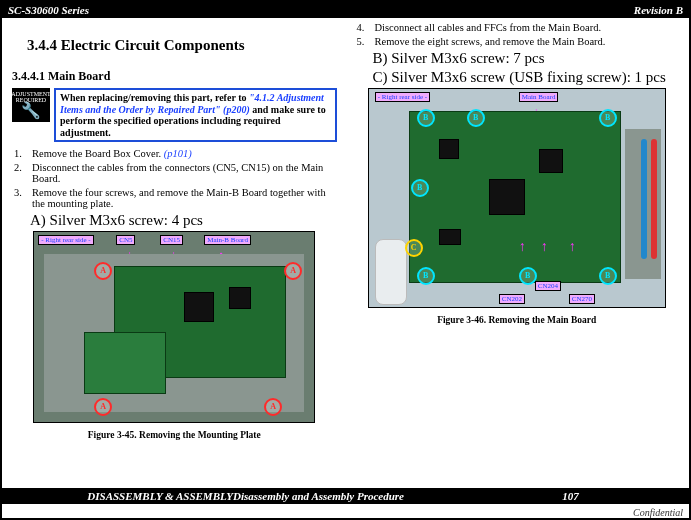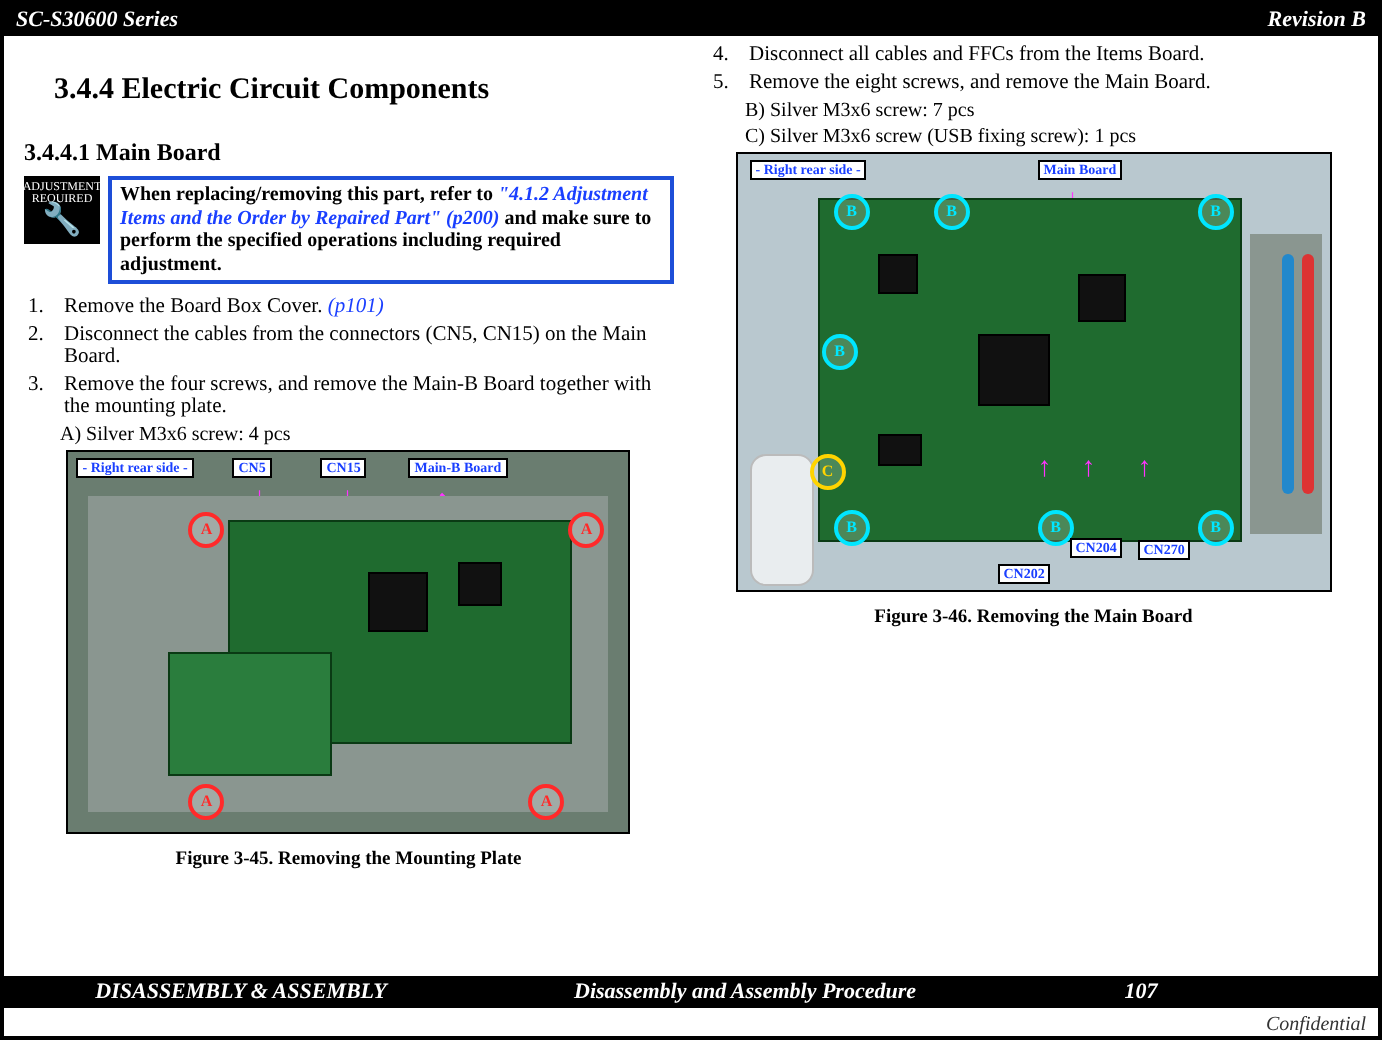--- a/index.html
+++ b/index.html
@@ -1,37 +1,37 @@
 <!DOCTYPE html>
 <html><head>
 <meta charset="utf-8">
 <style>
   html,body{margin:0;padding:0;font-family:"Times New Roman",Times,serif;color:#000;background:#fff}
   .page{width:691px;height:520px;position:relative;border:2px solid #000;box-sizing:border-box;overflow:hidden}
   .topbar{background:#000;color:#fff;font-style:italic;font-weight:bold;font-size:11px;display:flex;justify-content:space-between;padding:2px 6px}
   .botbar{position:absolute;left:0;right:0;bottom:14px;background:#000;color:#fff;font-style:italic;font-weight:bold;font-size:11px;display:flex;padding:2px 6px}
-  .botbar .L{flex:1;text-align:center}.botbar .C{flex:1;text-align:right}.botbar .R{flex:1;text-align:center}
+  .botbar .L{flex:1;text-align:right}.botbar .C{flex:1;text-align:left}.botbar .R{flex:1;text-align:center}
   .conf{position:absolute;right:6px;bottom:0;font-size:10px;font-style:italic;color:#333}
   .cols{display:flex;padding:4px 10px 0 10px;gap:18px}
   .col{flex:1;min-width:0}
   h2{font-size:15px;font-weight:bold;margin:15px}
   h3{font-size:12px;font-weight:bold;margin:6px 0 4px 0}
   .callout{display:flex;gap:4px;margin:3px 0 6px 0}
   .calloutIcon{width:38px;height:34px;background:#000;color:#fff;font-size:6px;text-align:center;display:flex;flex-direction:column;justify-content:center;align-items:center}
   .wrench{font-size:16px;color:#f5a623;line-height:1}
   .calloutBox{border:2px solid #1d4ed8;padding:2px 4px;font-size:10px;line-height:1.15;flex:1}
   .calloutBox b{font-weight:bold}
   .link{color:#1a3fff;font-style:italic;font-weight:bold}
   ol.steps{margin:0 0 2px 2px;padding:0;font-size:10.5px;list-style:none}
   ol.steps>li{margin:0 0 3px 0;display:flex;gap:6px}
   ol.steps .num{min-width:12px}
-  .sub{margin:0 0 2px 18px;font-size:10px}
+  .sub{margin:0 0 2px 18px;font-size:15px}
   .figwrap{text-align:center;margin-top:2px}
   .figimg{width:280px;height:190px;background:#6a7d70;border:1px solid #000;position:relative;display:inline-block}
-  .figlabel{position:absolute;background:#ffffff;border:1px solid #000;font-size:7px;font-weight:bold;color:#1a3fff;padding:0 2px;white-space:nowrap}
+  .figlabel{position:absolute;background:#f0abfc;border:1px solid #000;font-size:7px;font-weight:normal;color:#1a3fff;padding:0 2px;white-space:nowrap}
   .marker{position:absolute;width:14px;height:14px;border:2px solid;border-radius:50%;font-size:8px;font-weight:bold;text-align:center;line-height:14px;background:rgba(255,255,255,0.2)}
   .mA{border-color:#ff2a2a;color:#ff2a2a}
   .mB{border-color:#00e6ff;color:#00e6ff}
   .mC{border-color:#ffd400;color:#ffd400}
   .arrow{position:absolute;color:#ff33ff;font-size:14px;font-weight:bold}
   .board{position:absolute;background:#1f6b2f;border:1px solid #0a3a14}
   .chip{position:absolute;background:#111;border:1px solid #000}
   .cap{font-size:9.5px;font-weight:bold;text-align:center;margin-top:3px}
   .figimg2{width:296px;height:218px;background:#b9c8cf;border:1px solid #000;position:relative;display:inline-block}
   .cyl{position:absolute;background:#e9edef;border:1px solid #bbb;border-radius:8px}
@@ -106,21 +106,21 @@
         <div class="marker mA" style="top:166px;left:230px">A</div>
       </div>
       <div class="cap">Figure 3-45.  Removing the Mounting Plate</div>
     </div>
   </div>
 
   <div class="col">
     <ol class="steps">
       <li>
             <span class="num">4.</span>
-            <span>Disconnect all cables and FFCs from the Items Board.</span>
+            <span>Disconnect all cables and FFCs from the Main Board.</span>
           </li>
       <li>
             <span class="num">5.</span>
             <span>Remove the eight screws, and remove the Main Board.</span>
           </li>
     </ol>
     <div class="sub">B) Silver M3x6 screw: 7 pcs</div>
     <div class="sub">C) Silver M3x6 screw (USB fixing screw): 1 pcs</div>
 
     <div class="figwrap">
@@ -142,21 +142,21 @@
         <div class="marker mB" style="top:178px;left:48px">B</div>
         <div class="marker mB" style="top:178px;left:150px">B</div>
         <div class="marker mB" style="top:178px;left:230px">B</div>
         <div class="marker mC" style="top:150px;left:36px">C</div>
         
         <div class="arrow" style="top:150px;left:150px">↑</div>
         <div class="arrow" style="top:150px;left:172px">↑</div>
         <div class="arrow" style="top:150px;left:200px">↑</div>
         <div class="figlabel" style="bottom:3px;left:130px">CN202</div>
         <div class="figlabel" style="bottom:16px;left:166px">CN204</div>
-        <div class="figlabel" style="bottom:15px;left:200px">CN270</div>
+        <div class="figlabel" style="bottom:3px;left:200px">CN270</div>
         
         <div style="position:absolute;right:4px;top:40px;width:36px;height:150px;background:#8a9690"></div>
         <div style="position:absolute;right:8px;top:50px;width:6px;height:120px;background:#d33;border-radius:3px"></div>
         <div style="position:absolute;right:18px;top:50px;width:6px;height:120px;background:#28c;border-radius:3px"></div>
       </div>
       <div class="cap">Figure 3-46.  Removing the Main Board</div>
     </div>
   </div>
 </div>
 

